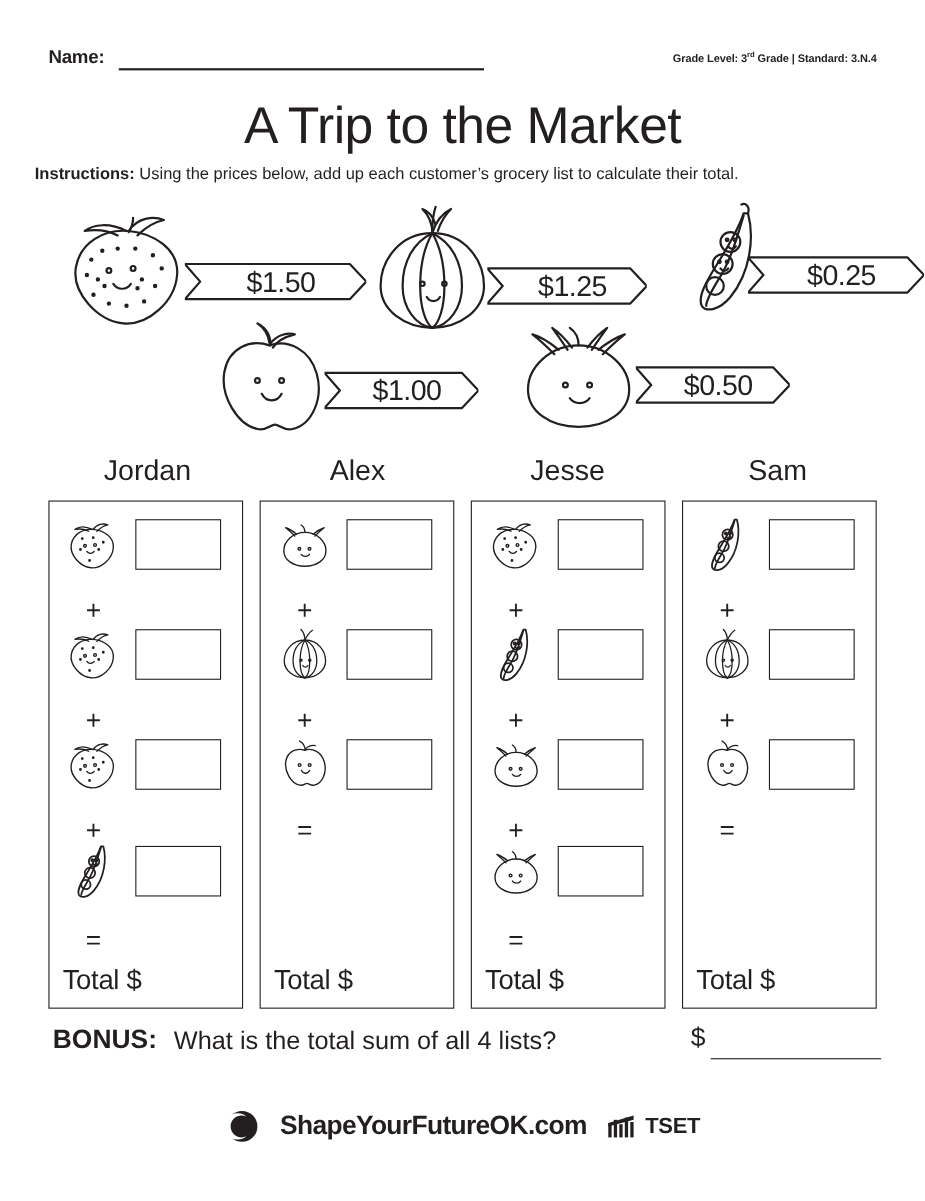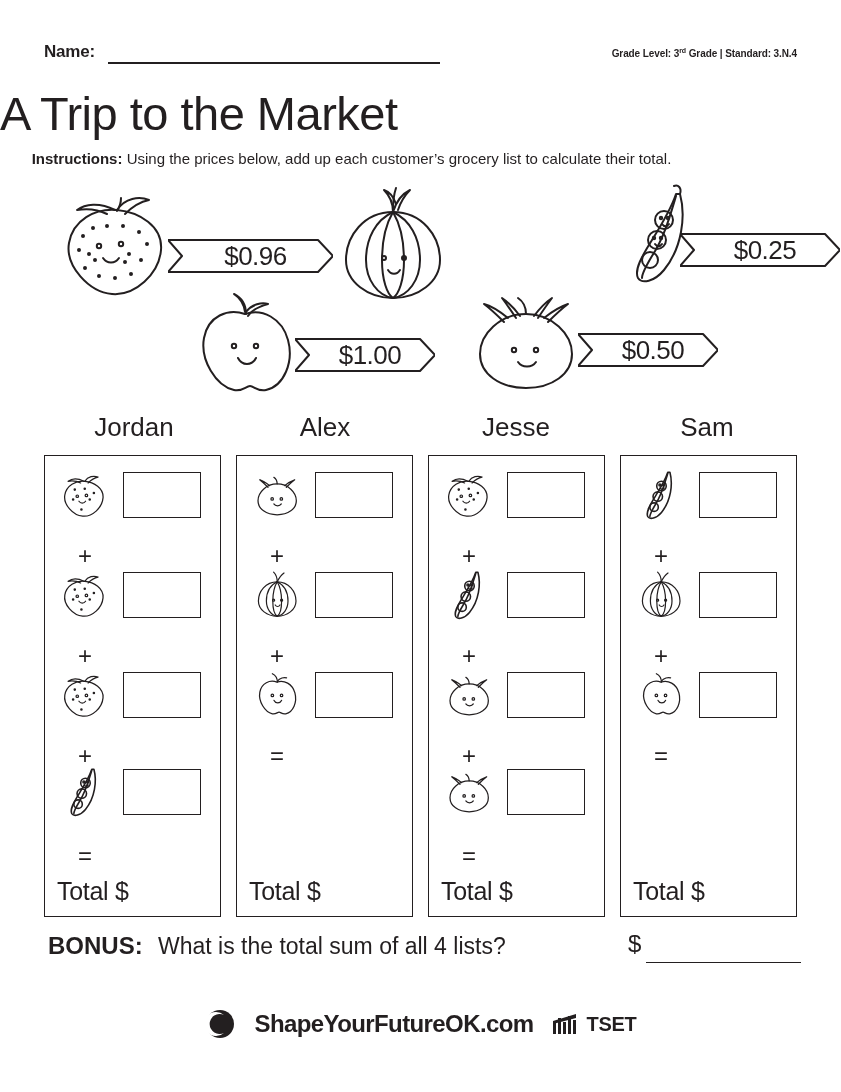--- a/index.html
+++ b/index.html
@@ -53,21 +53,21 @@
     letter-spacing: -0.1px;
     white-space: nowrap;
   }
   .grade-meta sup { font-size: 7px; vertical-align: super; }
 
   .title {
     position: absolute;
     top: 90px;
     left: 0;
     width: 841px;
-    text-align: left;
+    text-align: center;
     font-size: 47px;
     font-weight: 400;
     letter-spacing: -0.5px;
     line-height: 1.0;
   }
   .instructions {
     position: absolute;
     top: 150px;
     left: 0;
     width: 703px;
@@ -229,40 +229,46 @@
           <circle cx="44" cy="88" r="1"></circle>
             <circle cx="76" cy="86" r="1"></circle>
           <circle cx="24" cy="62" r="1"></circle>
             <circle cx="30" cy="80" r="1"></circle>
         </g>
       </svg>
       <div class="banner" style="left:113px; top:48px; width:165px;">
         <svg width="165" height="40" viewBox="0 0 165 40">
           <path d="M0 4 L150 4 L165 20 L150 36 L0 36 L14 20 Z" fill="#ffffff" stroke="#231f20" stroke-width="2" stroke-linejoin="round"></path>
         </svg>
-        <span>$0.96</span>
+        <span>$1.50</span>
       </div>
     </div>
 
     <div class="price-item" style="left:330px; top:0px;">
       <svg width="130" height="130" viewBox="0 0 130 130">
         <g fill="none" stroke="#231f20" stroke-width="2" stroke-linecap="round" stroke-linejoin="round">
           <path d="M63 32 C34 32 16 56 16 80 C16 102 38 118 63 118 C88 118 110 102 110 80 C110 56 92 32 63 32 Z"></path>
           <path d="M63 32 C46 40 36 58 36 80 C36 100 48 116 63 118"></path>
           <path d="M63 32 C80 40 90 58 90 80 C90 100 78 116 63 118"></path>
           <path d="M63 32 C56 44 52 60 52 80 C52 100 57 114 63 118"></path>
           <path d="M63 32 C70 44 74 60 74 80 C74 100 69 114 63 118"></path>
           <path d="M63 32 C63 24 60 16 54 10 C60 12 64 18 66 24"></path>
           <path d="M63 32 C66 22 72 14 80 10 C74 16 70 24 68 30"></path>
           <path d="M63 30 C63 22 64 14 66 8"></path>
           <circle cx="54" cy="78" r="2"></circle>
           <circle cx="74" cy="78" r="2"></circle>
           <path d="M58 90 C61 95 67 95 70 90"></path>
         </g>
       </svg>
+      <div class="banner" style="left:113px; top:60px; width:145px;">
+        <svg width="145" height="40" viewBox="0 0 145 40">
+          <path d="M0 4 L130 4 L145 20 L130 36 L0 36 L14 20 Z" fill="#ffffff" stroke="#231f20" stroke-width="2" stroke-linejoin="round"></path>
+        </svg>
+        <span>$1.25</span>
+      </div>
     </div>
 
     <div class="price-item" style="left:630px; top:2px;">
       <svg width="70" height="110" viewBox="0 0 70 110">
         <g fill="none" stroke="#231f20" stroke-width="2" stroke-linecap="round" stroke-linejoin="round">
           <path d="M50 12 C56 34 52 66 34 88 C24 100 12 102 8 96 C4 88 12 74 22 58 C32 42 42 24 46 12 Z"></path>
           <path d="M46 14 C40 34 34 56 22 74 C16 84 12 92 12 96"></path>
           <circle cx="34" cy="38" r="9"></circle>
           <circle cx="27" cy="58" r="9"></circle>
           <circle cx="20" cy="78" r="8"></circle>

